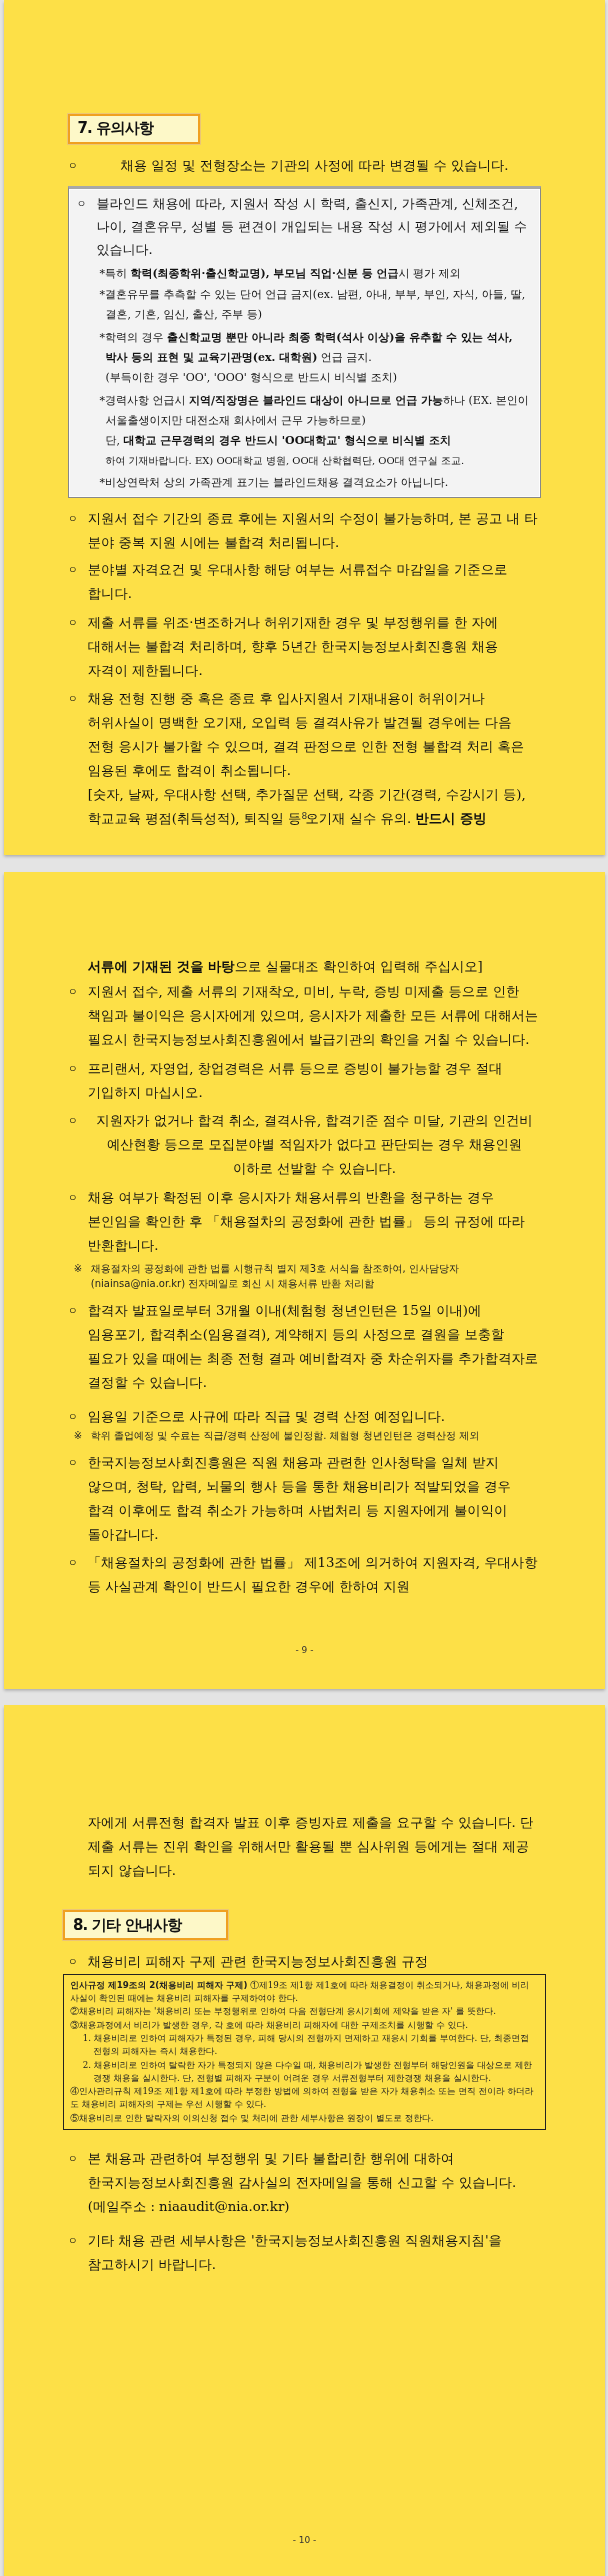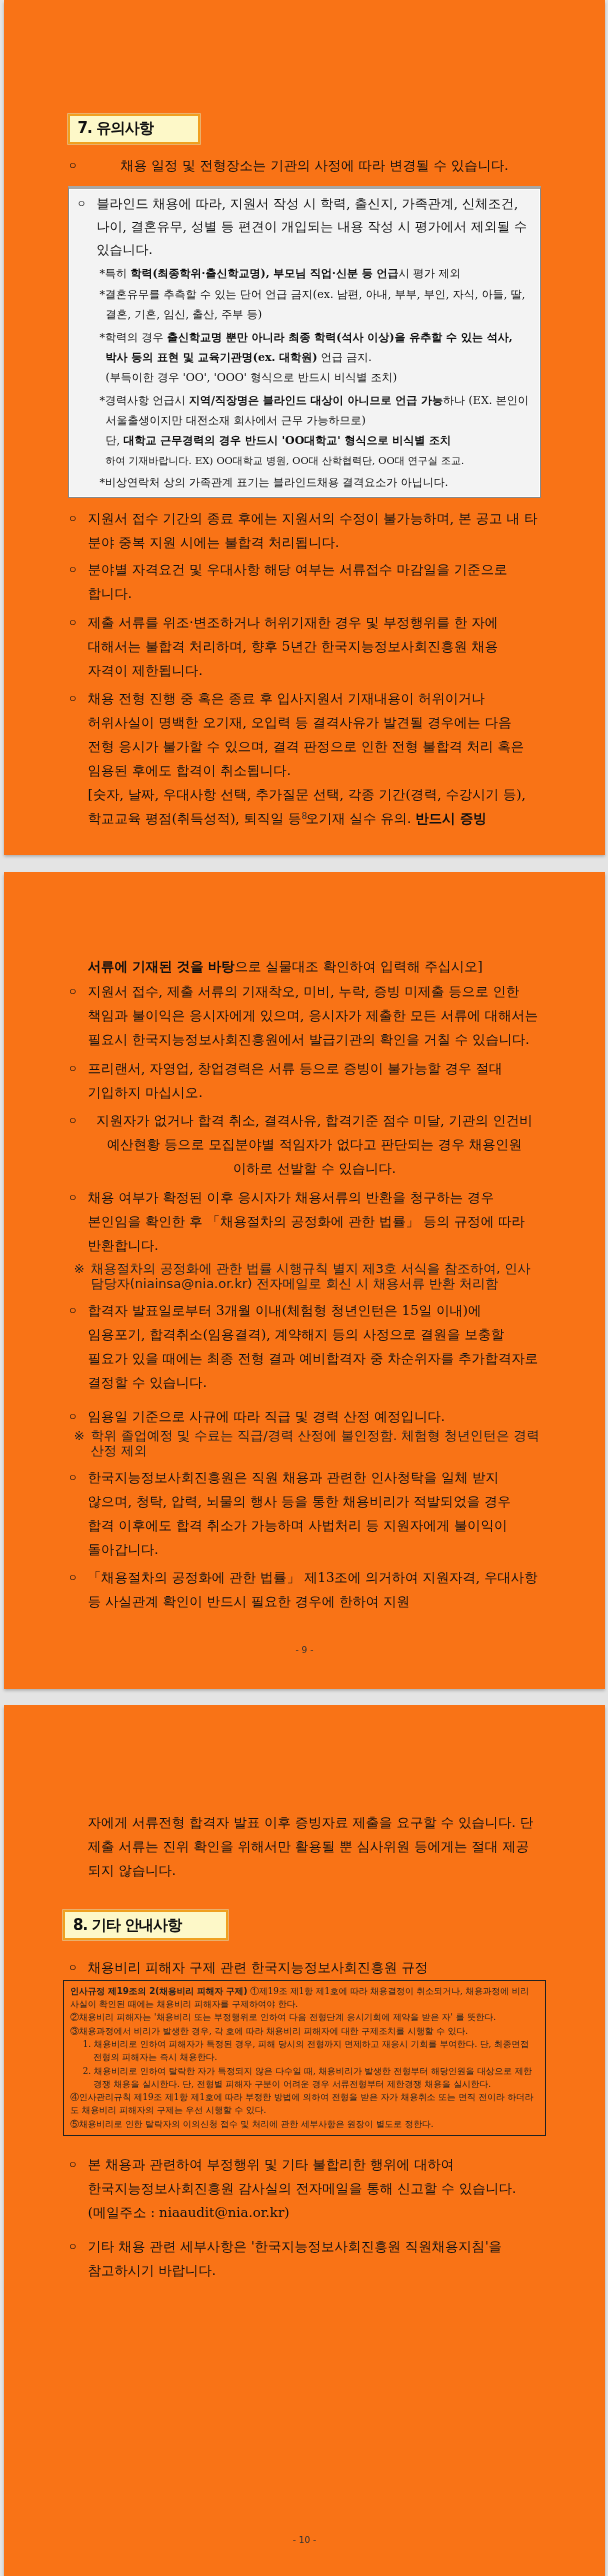--- a/index.html
+++ b/index.html
@@ -4,21 +4,21 @@
 <style>
   html, body { margin: 0; padding: 0; }
   body {
     width: 609px;
     background: #e4e4e4;
     font-family: "DejaVu Serif", "Liberation Serif", serif;
     color: #111;
   }
   .page {
     position: relative;
-    background: #f97316;
+    background: #fde047;
     margin: 0 3.8px;
     box-shadow: 0 1.5px 3px rgba(0,0,0,0.25);
     box-sizing: border-box;
   }
   .page + .page { margin-top: 16.7px; }
   .p1 { height: 855px; margin-top: 0; }
   .p2 { height: 817px; }
   .p3 { height: 874px; }
   .content { position: absolute; left: 64px; right: 64px; }
   .page-num {
@@ -33,21 +33,21 @@
     padding: 2.3px 45px 2.3px 7.6px;
     font-family: "DejaVu Sans", sans-serif;
     font-weight: bold;
     font-size: 15px;
     letter-spacing: -0.8px;
     line-height: 21px;
   }
   .bullet { position: relative; padding-left: 20px; font-size: 13.3px; line-height: 24px; word-break: keep-all; }
   .bullet::before { content: "ㅇ"; position: absolute; left: 0; top: 0; font-size: 10px; }
   .cont { padding-left: 20px; font-size: 13.3px; line-height: 24px; }
-  .note { position: relative; padding-left: 23px; font-family: "DejaVu Sans", sans-serif; font-size: 13px; line-height: 14.4px; color: #222; }
+  .note { position: relative; padding-left: 23px; font-family: "DejaVu Sans", sans-serif; font-size: 10px; line-height: 14.4px; color: #222; }
   .note::before { content: "※"; position: absolute; left: 6px; top: 0; }
   .blind-box {
     border: 1.5px solid #888;
     border-top: 3.8px solid #a8a8a8;
     background: #f3f3f3;
     padding: 3px 7.6px 4.5px 7.6px;
     box-shadow: inset 0 0 0 0.8px #fff;
   }
   .blind-box .bullet { font-size: 13px; line-height: 23px; }
   .star { padding-left: 29px; font-size: 11px; line-height: 20px; text-indent: -6px; word-break: keep-all; }
@@ -110,21 +110,21 @@
   </div>
   <div class="page-num" style="top:773px;">- 9 -</div>
 </div>
 
 <div class="page p3">
   <div class="content" style="top:106px;">
     <div class="cont">자에게 서류전형 합격자 발표 이후 증빙자료 제출을 요구할 수 있습니다. 단 제출 서류는 진위 확인을 위해서만 활용될 뿐 심사위원 등에게는 절대 제공되지 않습니다.</div>
 
     <div class="section-title" style="margin-top:27px; margin-left:-4.5px;">8. 기타 안내사항</div>
 
-    <div class="bullet" style="margin-top:16px;">채용비리 피해자 구제 관련 한국지능정보사회진흥원 규정</div>
+    <div class="bullet" style="margin-top:10px;">채용비리 피해자 구제 관련 한국지능정보사회진흥원 규정</div>
 
     <div class="reg-box" style="margin-left:-4.5px; margin-right:-4.5px;">
       <div class="reg-line" style="padding-left:0;text-indent:0;"><span class="b">인사규정 제19조의 2(채용비리 피해자 구제)</span> <span>①제19조 제1항 제1호에 따라 채용결정이 취소되거나, 채용과정에 비리 사실이 확인된 때에는 채용비리 피해자를 구제하여야 한다.</span></div>
       <div>②채용비리 피해자는 '채용비리 또는 부정행위로 인하여 다음 전형단계 응시기회에 제약을 받은 자' 를 뜻한다.</div>
       <div>③채용과정에서 비리가 발생한 경우, 각 호에 따라 채용비리 피해자에 대한 구제조치를 시행할 수 있다.</div>
       <div class="reg-sub">1. 채용비리로 인하여 피해자가 특정된 경우, 피해 당시의 전형까지 면제하고 재응시 기회를 부여한다. 단, 최종면접 전형의 피해자는 즉시 채용한다.</div>
       <div class="reg-sub">2. 채용비리로 인하여 탈락한 자가 특정되지 않은 다수일 때, 채용비리가 발생한 전형부터 해당인원을 대상으로 제한경쟁 채용을 실시한다. 단, 전형별 피해자 구분이 어려운 경우 서류전형부터 제한경쟁 채용을 실시한다.</div>
       <div>④인사관리규칙 제19조 제1항 제1호에 따라 부정한 방법에 의하여 전형을 받은 자가 채용취소 또는 면직 전이라 하더라도 채용비리 피해자의 구제는 우선 시행할 수 있다.</div>
       <div>⑤채용비리로 인한 탈락자의 이의신청 접수 및 처리에 관한 세부사항은 원장이 별도로 정한다.</div>
     </div>

